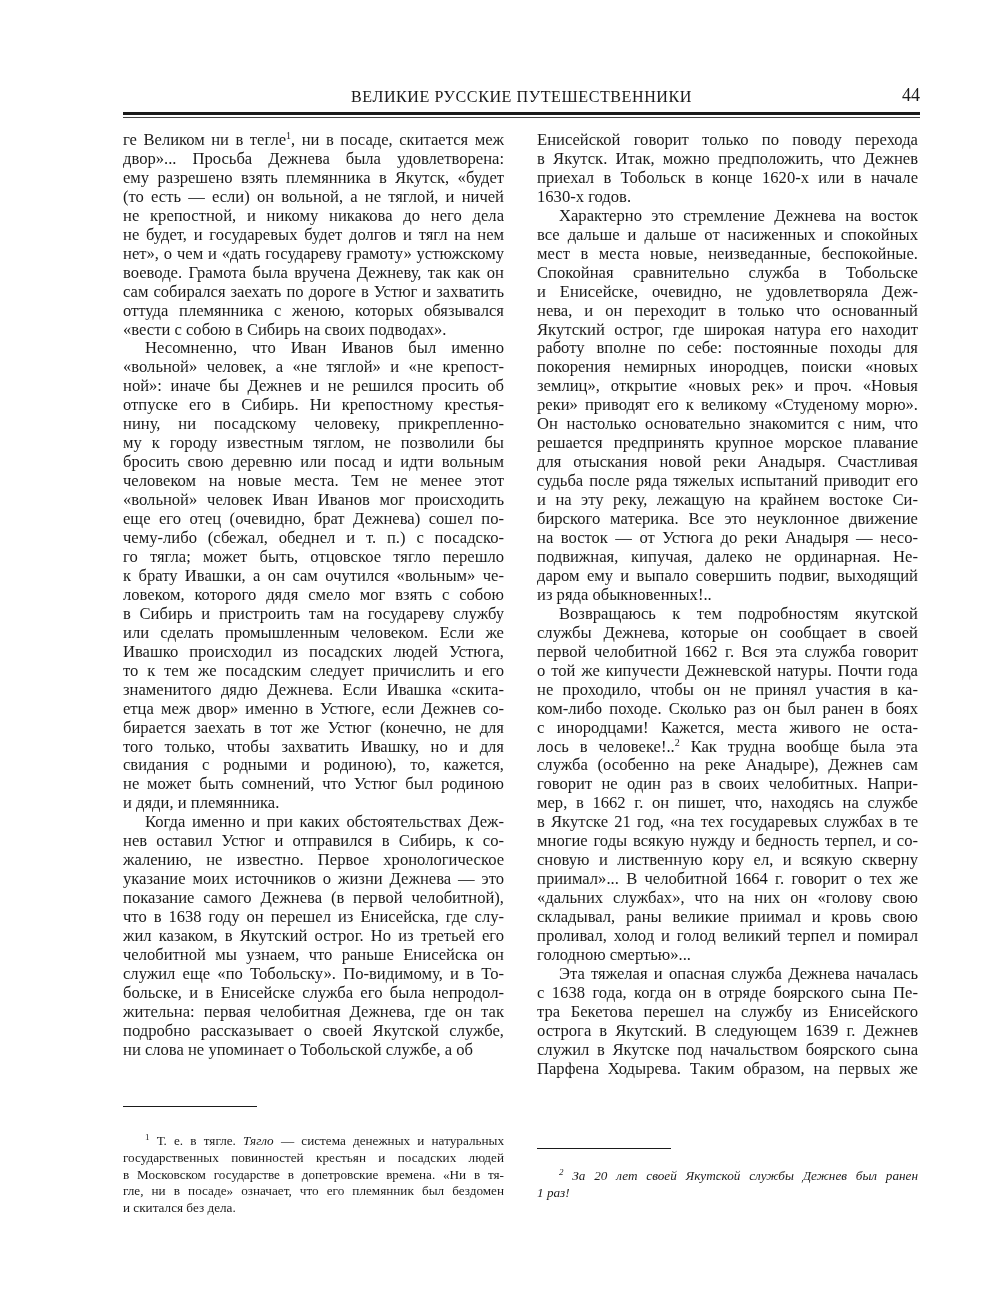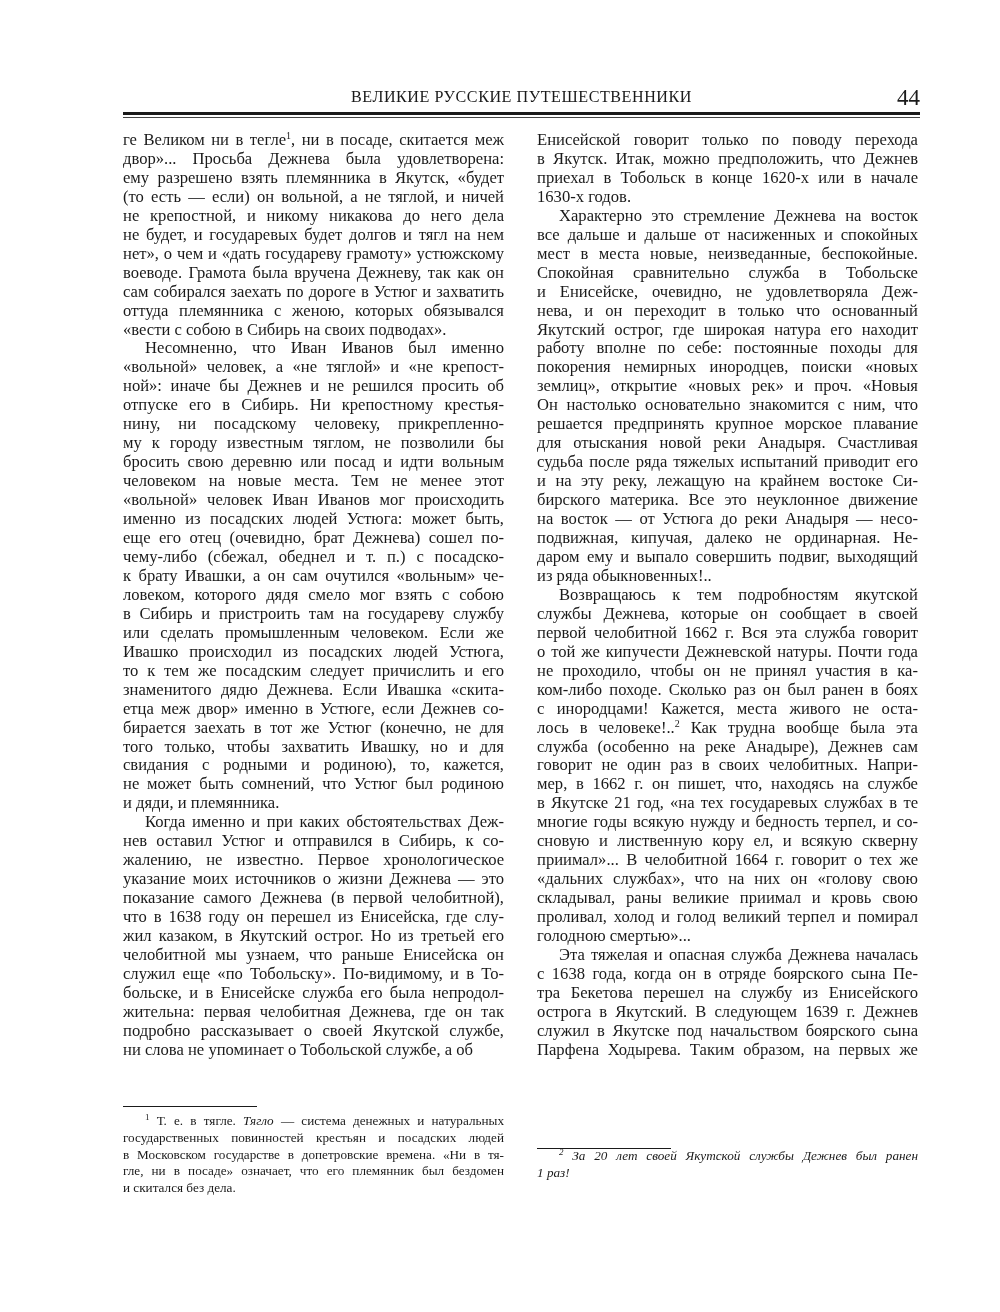--- a/index.html
+++ b/index.html
@@ -1,35 +1,35 @@
 <!DOCTYPE html>
 <html><head>
   <meta charset="utf-8">
   <style>
     html, body { margin:0; padding:0; background:#ffffff; }
     body { width:1000px; height:1312px; position:relative; overflow:hidden;
       font-family: "Liberation Serif", "DejaVu Serif", serif; color:#1a1a1a; }
     .running-head { position:absolute; top:84px; left:123px; width:797px; height:24px; }
     .rh-title { position:absolute; left:0; right:0; text-align:center; font-size:17.5px;
       letter-spacing:0.6px; top:2px; transform:scaleX(0.92); }
-    .rh-page { position:absolute; right:0; top:1px; font-size:23px; }
+    .rh-page { position:absolute; right:0; top:1px; font-size:18px; }
     .rule-thick { position:absolute; top:112px; left:123px; width:797px; height:3px; background:#1a1a1a; }
     .rule-thin { position:absolute; top:116.5px; left:123px; width:797px; height:1.3px; background:#444; }
     .col { position:absolute; top:131px; width:381px; font-size:16.6px; line-height:18.95px;
       text-align:justify; hyphens:manual; }
     .col-left { left:123px; }
     .col-right { left:537px; }
     .col .line { display:block; text-align:justify; text-align-last:justify; white-space:nowrap; overflow:visible; }
     .col .line.last { text-align-last:left; }
     sup { font-size:10px; line-height:0; vertical-align:6px; }
     .fn-rule { position:absolute; width:134px; height:1.2px; background:#1a1a1a; }
     .fn { position:absolute; width:381px; font-size:13.2px; line-height:16.8px; }
     .fn .line { display:block; text-align:justify; text-align-last:justify; white-space:nowrap; }
     .fn .line.last { text-align-last:left; }
-    .fn .first { padding-left:22px; }
+    .fn .first { padding-left:22px;margin-top:20px; }
     .fn sup { font-size:9px; vertical-align:5px; }
     em { font-style:italic; }
   </style>
 </head>
 <body>
 
 <div class="running-head">
   <div class="rh-title">ВЕЛИКИЕ РУССКИЕ ПУТЕШЕСТВЕННИКИ</div>
   <div class="rh-page">44</div>
 </div>
@@ -50,23 +50,23 @@
     <span class="line last">«вести с собою в Сибирь на своих подводах».</span>
     <span class="line" style="padding-left: 22px;">Несомненно, что Иван Иванов был именно</span>
     <span class="line">«вольной» человек, а «не тяглой» и «не крепост-</span>
     <span class="line">ной»: иначе бы Дежнев и не решился просить об</span>
     <span class="line">отпуске его в Сибирь. Ни крепостному крестья-</span>
     <span class="line">нину, ни посадскому человеку, прикрепленно-</span>
     <span class="line">му к городу известным тяглом, не позволили бы</span>
     <span class="line">бросить свою деревню или посад и идти вольным</span>
     <span class="line">человеком на новые места. Тем не менее этот</span>
     <span class="line">«вольной» человек Иван Иванов мог происходить</span>
-    <span class="line">именно из посадских людей Устюга: может быть,</span>
     <span class="line">еще его отец (очевидно, брат Дежнева) сошел по-</span>
     <span class="line">чему-либо (сбежал, обеднел и т. п.) с посадско-</span>
+    <span class="line">го тягла; может быть, отцовское тягло перешло</span>
     <span class="line">к брату Ивашки, а он сам очутился «вольным» че-</span>
     <span class="line">ловеком, которого дядя смело мог взять с собою</span>
     <span class="line">в Сибирь и пристроить там на государеву службу</span>
     <span class="line">или сделать промышленным человеком. Если же</span>
     <span class="line">Ивашко происходил из посадских людей Устюга,</span>
     <span class="line">то к тем же посадским следует причислить и его</span>
     <span class="line">знаменитого дядю Дежнева. Если Ивашка «скита-</span>
     <span class="line">етца меж двор» именно в Устюге, если Дежнев со-</span>
     <span class="line">бирается заехать в тот же Устюг (конечно, не для</span>
     <span class="line">того только, чтобы захватить Ивашку, но и для</span>
@@ -95,20 +95,21 @@
     <span class="line" style="padding-left: 22px;">Характерно это стремление Дежнева на восток</span>
     <span class="line">все дальше и дальше от насиженных и спокойных</span>
     <span class="line">мест в места новые, неизведанные, беспокойные.</span>
     <span class="line">Спокойная сравнительно служба в Тобольске</span>
     <span class="line">и Енисейске, очевидно, не удовлетворяла Деж-</span>
     <span class="line">нева, и он переходит в только что основанный</span>
     <span class="line">Якутский острог, где широкая натура его находит</span>
     <span class="line">работу вполне по себе: постоянные походы для</span>
     <span class="line">покорения немирных инородцев, поиски «новых</span>
     <span class="line">землиц», открытие «новых рек» и проч. «Новыя</span>
+    <span class="line">реки» приводят его к великому «Студеному морю».</span>
     <span class="line">Он настолько основательно знакомится с ним, что</span>
     <span class="line">решается предпринять крупное морское плавание</span>
     <span class="line">для отыскания новой реки Анадыря. Счастливая</span>
     <span class="line">судьба после ряда тяжелых испытаний приводит его</span>
     <span class="line">и на эту реку, лежащую на крайнем востоке Си-</span>
     <span class="line">бирского материка. Все это неуклонное движение</span>
     <span class="line">на восток — от Устюга до реки Анадыря — несо-</span>
     <span class="line">подвижная, кипучая, далеко не ординарная. Не-</span>
     <span class="line">даром ему и выпало совершить подвиг, выходящий</span>
     <span class="line last">из ряда обыкновенных!..</span>

